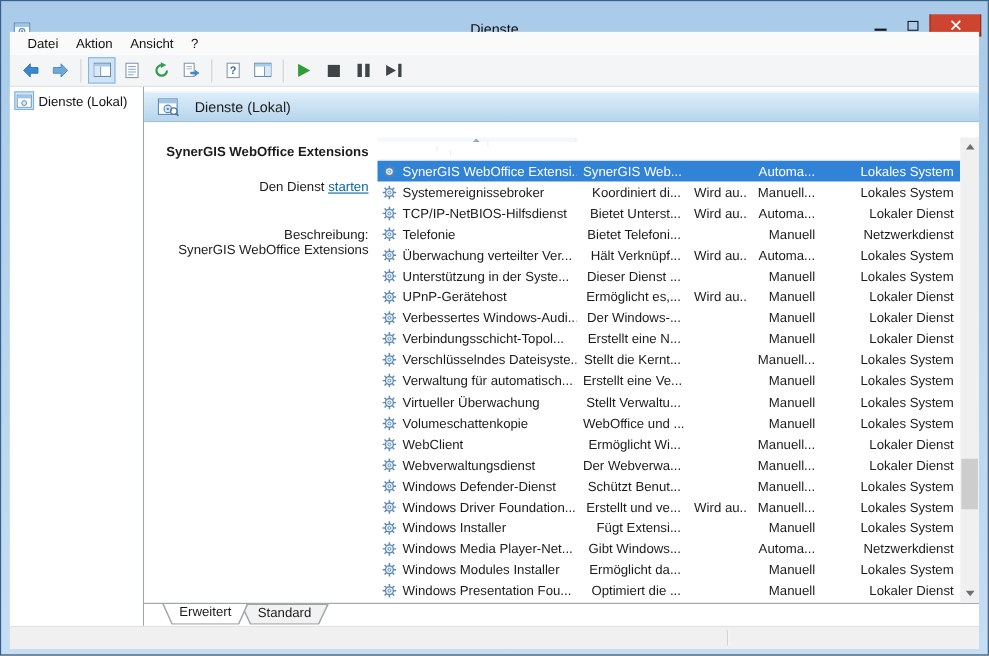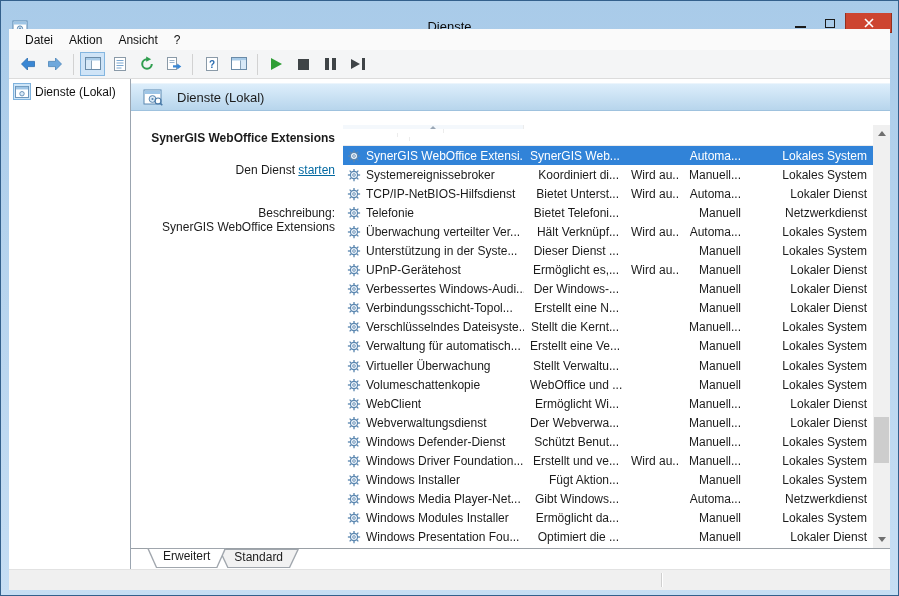--- a/index.html
+++ b/index.html
@@ -686,21 +686,21 @@
                       <line x1="3" y1="3" x2="5.2" y2="5.2"></line>
                       <line x1="10.8" y1="10.8" x2="13" y2="13"></line>
                       <line x1="3" y1="13" x2="5.2" y2="10.8"></line>
                       <line x1="10.8" y1="5.2" x2="13" y2="3"></line>
                     </g>
                     <circle cx="8" cy="8" r="4.1" fill="#e9f1f9" stroke="#5b87b0" stroke-width="1.3"></circle>
                     <circle cx="8" cy="8" r="1.5" fill="#fff" stroke="#5b87b0"></circle>
                   </svg>
                   <span>Windows Installer</span>
                 </span>
-                <span class="cell c-besch">Fügt Aktion...</span>
+                <span class="cell c-besch">Fügt Extensi...</span>
                 <span class="cell c-status"></span>
                 <span class="cell c-start">Manuell</span>
                 <span class="cell c-anm">Lokales System</span>
               </div>
 
               <div class="row">
                 <span class="cell c-name">
                   <svg class="gear" viewBox="0 0 16 16">
                     <g stroke="#5b87b0" stroke-width="1.5">
                       <line x1="8" y1="1" x2="8" y2="4"></line>

